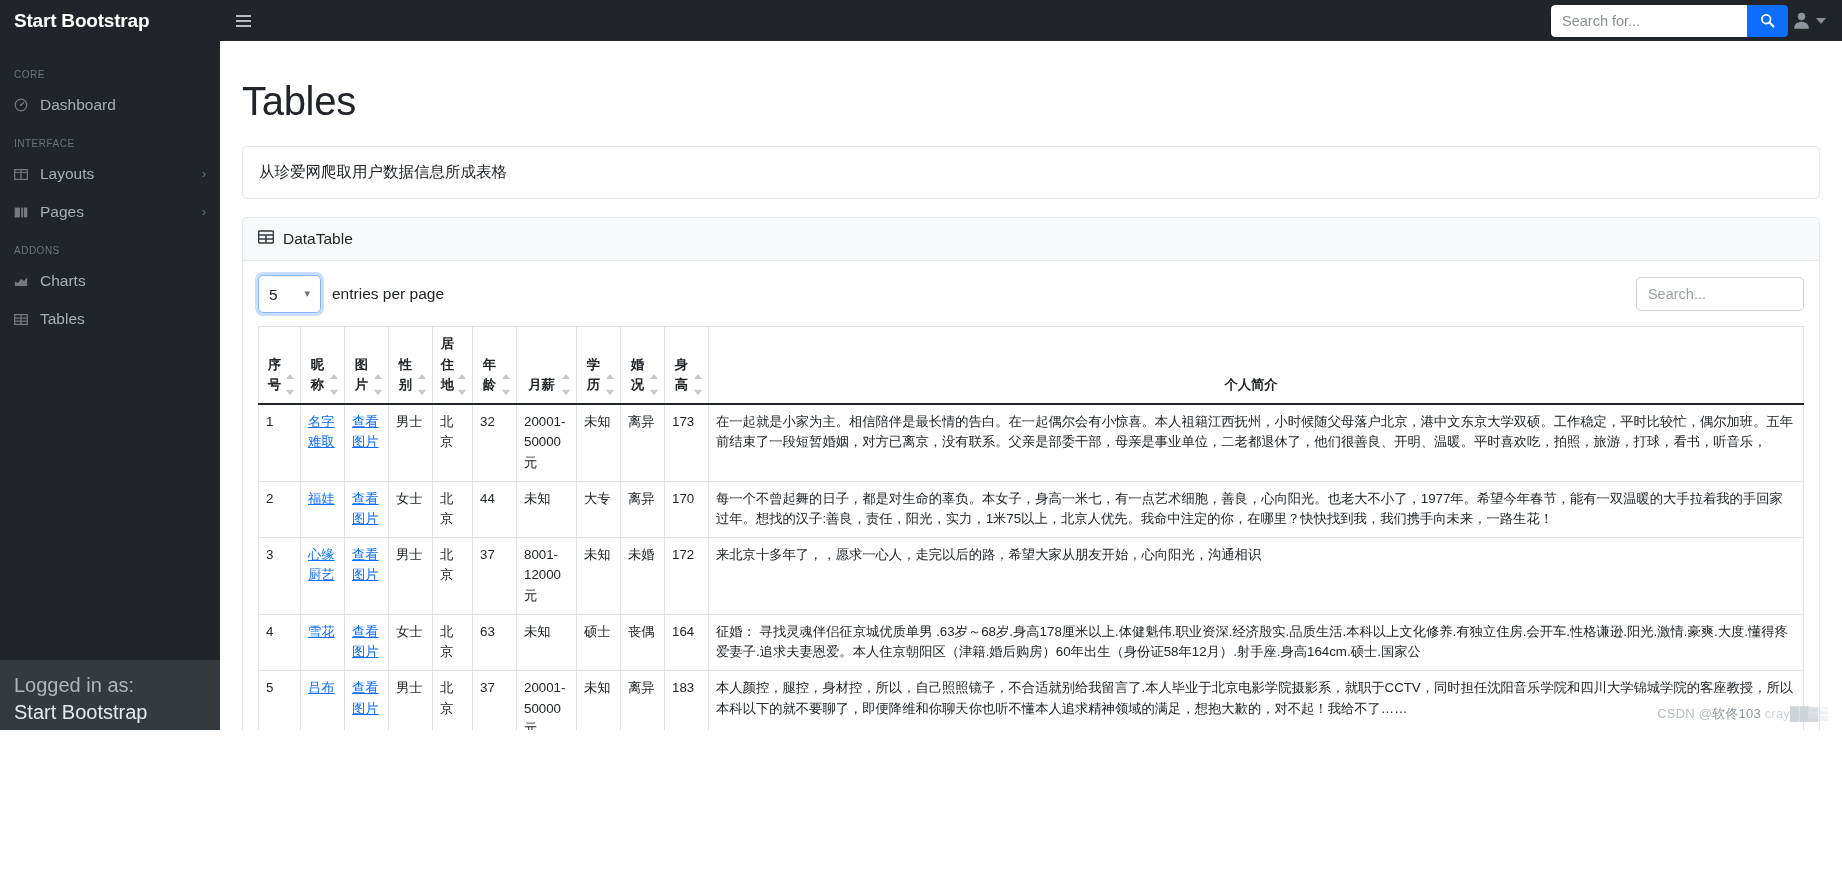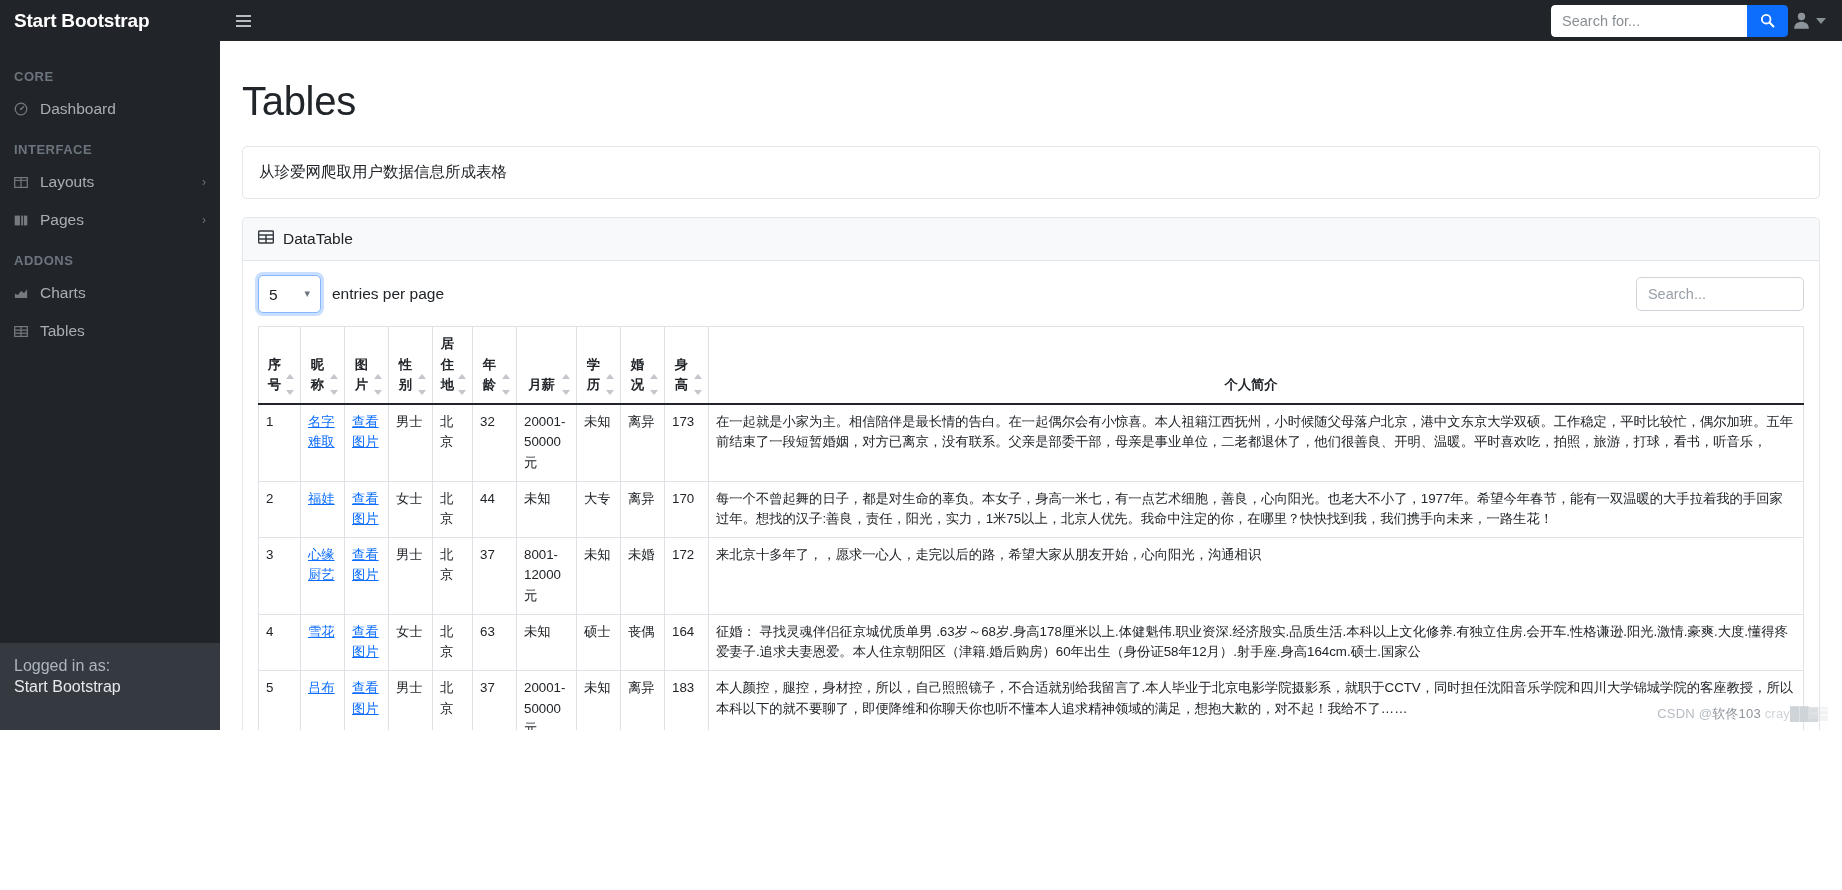--- a/index.html
+++ b/index.html
@@ -83,22 +83,22 @@
   .sidebar {
     width: 220px;
     flex: 0 0 220px;
     background: #212529;
     display: flex; flex-direction: column;
     color: #fff;
     position: relative;
   }
   .sidebar-scroll { flex: 1 1 auto; padding-top: 14px; overflow: hidden; }
   .sb-heading {
-    font-size: 13px;
-    font-weight: 700;
+    font-size: 10px;
+    font-weight: 400;
     color: #6c757d;
     letter-spacing: 0.5px;
     padding: 14px 14px 6px 14px;
     text-transform: uppercase;
   }
   .sb-item {
     display: flex; align-items: center;
     padding: 10px 14px;
     color: #a9aeb4;
     font-size: 15.5px;
@@ -109,22 +109,22 @@
     width: 26px;
     flex: 0 0 26px;
     font-size: 13px;
     color: #76797e;
     display: inline-flex; align-items: center;
   }
   .sb-item .sb-label { flex: 1 1 auto; }
   .sb-arrow { color: #6c757d; font-size: 12px; }
   .sidebar-footer {
     background: #343a40;
-    padding: 12px 14px 32px 14px;
-    font-size: 16px;
+    padding: 12px 14px 4px 14px;
+    font-size: 20px;
     line-height: 1.35;
     color: #adb5bd;
     flex: 0 0 auto;
   }
   .sidebar-footer .uname { color: #e7e9eb; }
 
   
   .main {
     flex: 1 1 auto;
     background: #fff;

